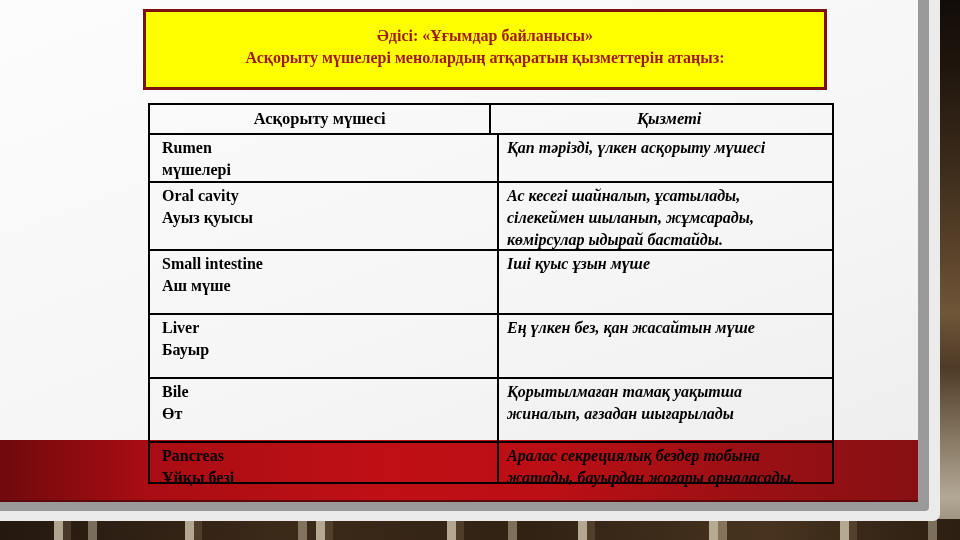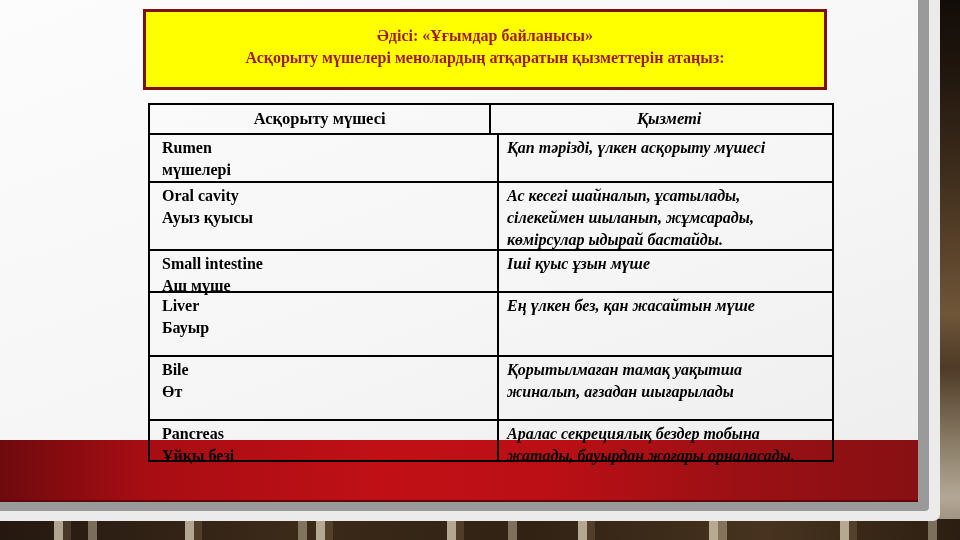--- a/index.html
+++ b/index.html
@@ -108,21 +108,21 @@
         <div class="t-line">Oral cavity</div>
         <div class="t-line">Ауыз қуысы</div>
       </div>
       <div class="t-cell c2">
         <div class="t-line">Ас кесегі шайналып, ұсатылады,</div>
         <div class="t-line">сілекеймен шыланып, жұмсарады,</div>
         <div class="t-line">көмірсулар ыдырай бастайды.</div>
       </div>
     </div>
 
-    <div class="t-row" style="height:42px">
+    <div class="t-row" style="height:64px">
       <div class="t-cell c1">
         <div class="t-line">Small intestine</div>
         <div class="t-line">Аш мүше</div>
       </div>
       <div class="t-cell c2">
         <div class="t-line">Іші қуыс ұзын мүше</div>
       </div>
     </div>
 
     <div class="t-row" style="height:64px">

